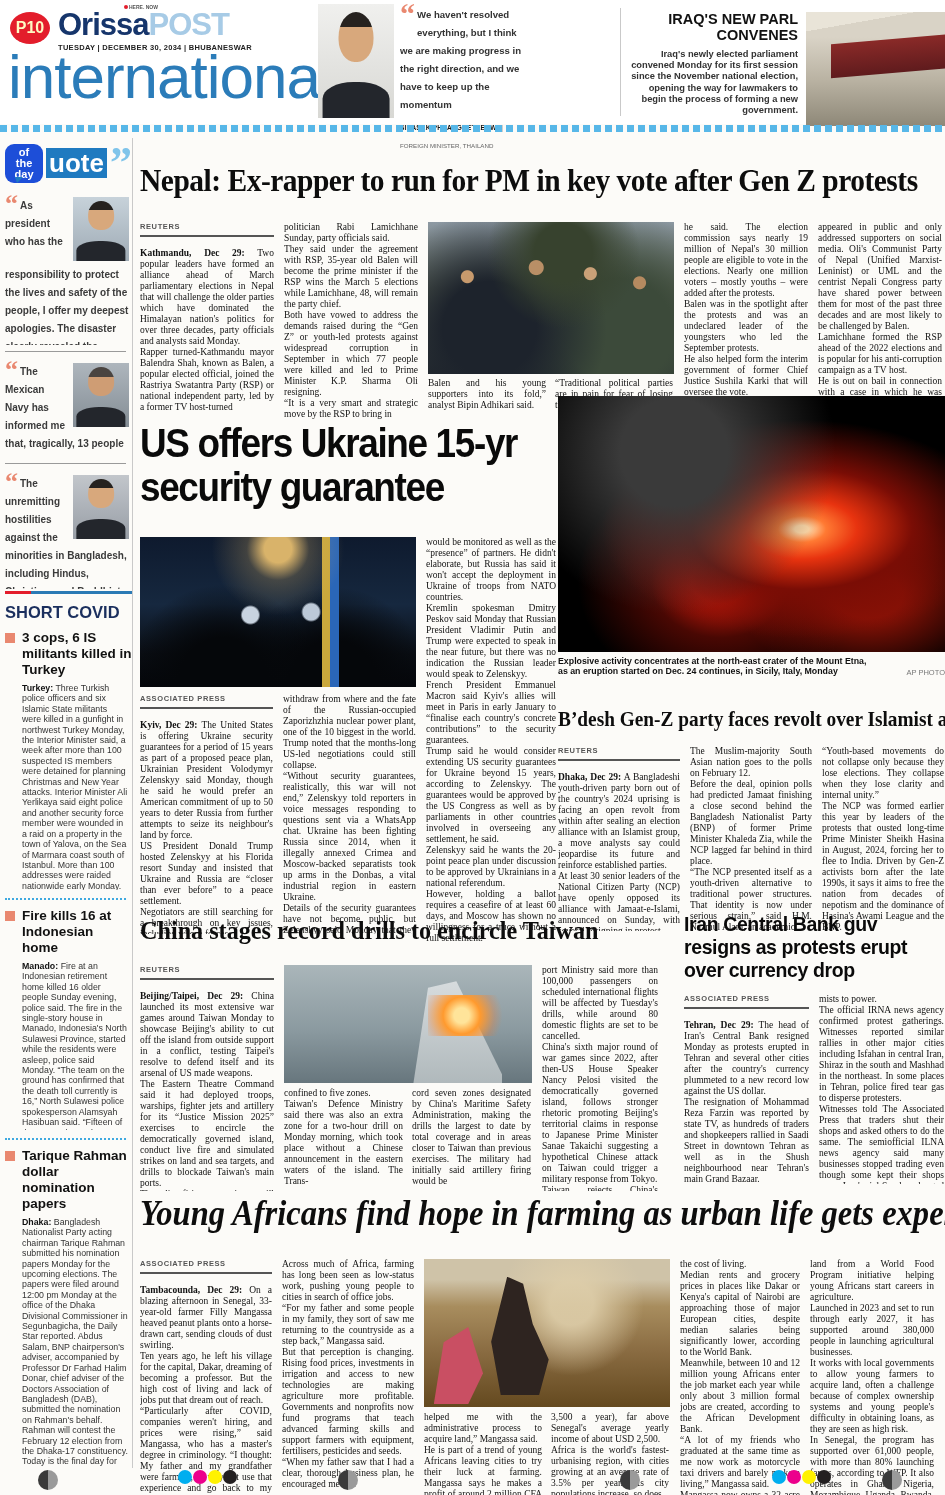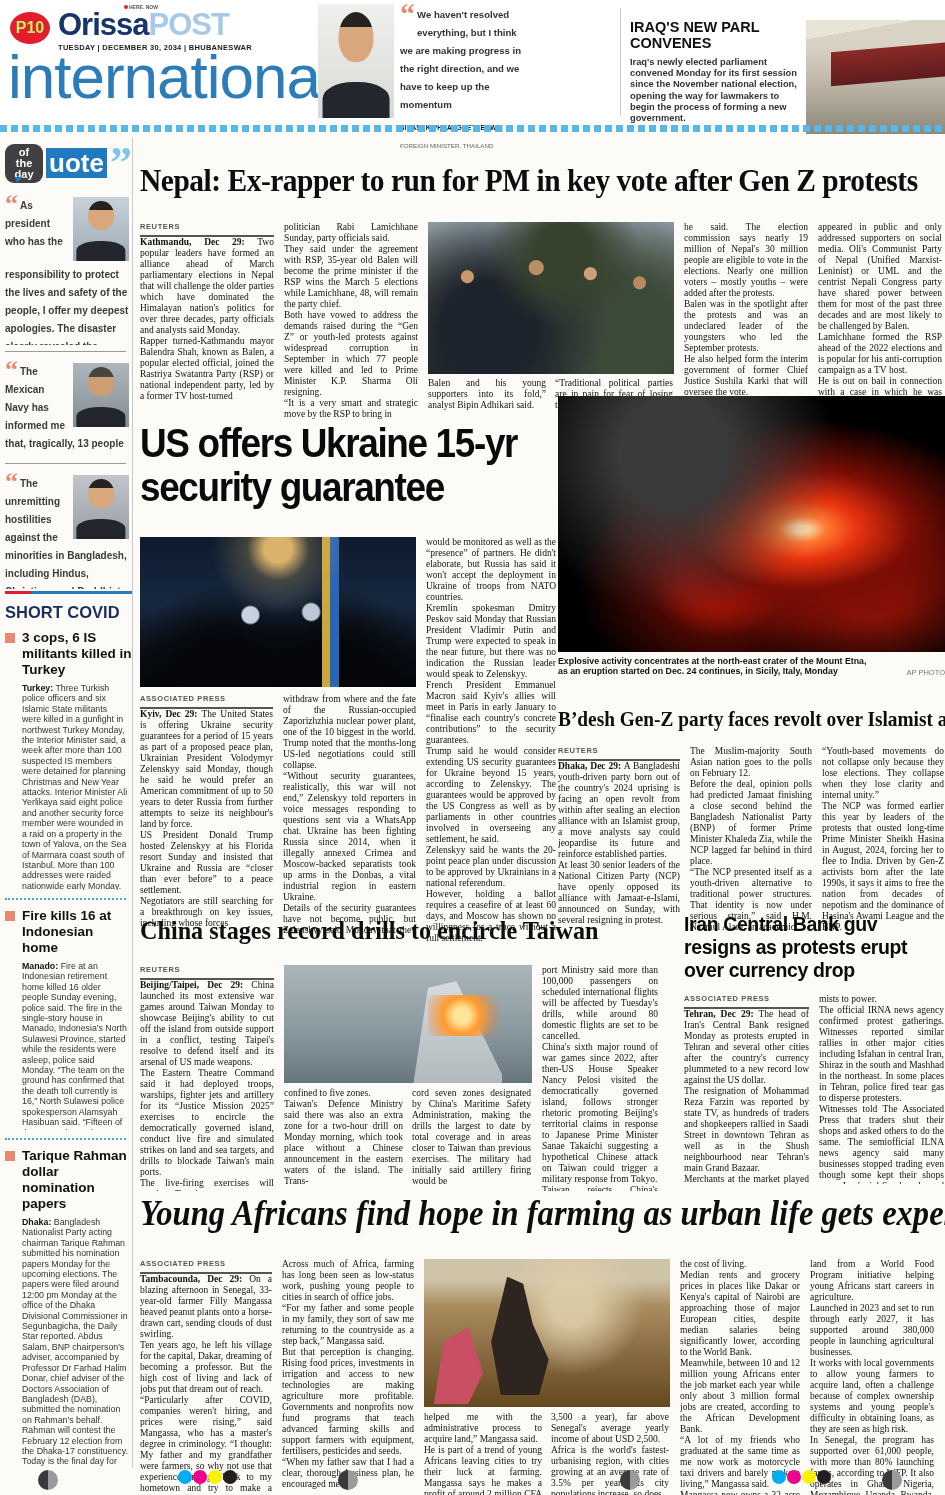--- a/index.html
+++ b/index.html
@@ -1,40 +1,40 @@
 <!DOCTYPE html>
 <html><head>
 <meta charset="utf-8">
 <style>
   html,body{margin:0;padding:0;background:#e8e8e4;}
   #page{position:relative;width:945px;height:1495px;background:#fcfbf8;overflow:hidden;
         font-family:"Liberation Serif",serif;color:#111;}
   
   #header{position:absolute;left:0;top:0;width:945px;height:124px;background:#fff;}
   .p10{position:absolute;left:10px;top:12px;width:40px;height:32px;border-radius:50%;
-       background:#e31d2b;color:#bef264;font:bold 16px/32px "Liberation Sans",sans-serif;text-align:center;}
+       background:#e31d2b;color:#fef9c3;font:bold 16px/32px "Liberation Sans",sans-serif;text-align:center;}
   .mast{position:absolute;left:58px;top:4px;font-family:"Liberation Sans",sans-serif;}
   .tagline{font:bold 5px "Liberation Sans",sans-serif;color:#555;margin-left:66px;}
   .tagline i{display:inline-block;width:4px;height:4px;border-radius:50%;background:#e31d2b;margin-right:1px;}
   .logo{font-weight:bold;font-size:31px;letter-spacing:-1px;line-height:30px;}
   .logo .o1{color:#16356b;} .logo .o2{color:#a7cbe6;}
   .dateline{font:bold 7.5px "Liberation Sans",sans-serif;color:#222;margin-top:3px;letter-spacing:.3px;}
   .section-title{position:absolute;left:8px;top:44px;font:62px/66px "Liberation Sans",sans-serif;
                  color:#2b7cb9;letter-spacing:-1px;}
   .tq{position:absolute;left:318px;top:4px;width:212px;height:118px;}
   .tq .pt{position:absolute;left:0;top:0;width:76px;height:114px;}
   .tq-right{position:absolute;left:82px;top:0;width:130px;}
   .tq-mark{color:#e98870;font:bold 30px/20px "Liberation Serif",serif;float:left;margin-right:2px;}
   .tq-text{font:bold 9.6px/11.4px "Liberation Sans",sans-serif;color:#333;}
   .tq-attr{margin-top:4px;font-family:"Liberation Sans",sans-serif;}
   .attr-name{font-weight:bold;font-size:6.5px;color:#111;letter-spacing:.2px;}
   .attr-sep{color:#999;font-size:7px;font-weight:bold;}
   .attr-role{font-size:6.2px;color:#666;}
   .vdiv{position:absolute;left:620px;top:8px;width:1px;height:108px;background:#c9c9c9;}
-  .iraq{position:absolute;left:630px;top:20px;width:315px;height:114px;display:flex;gap:8px;}
+  .iraq{position:absolute;left:630px;top:12px;width:315px;height:114px;display:flex;gap:8px;text-align:right;}
   .iraq-txt{width:168px;}
   .iraq-title{font:bold 14.5px/15.5px "Liberation Sans",sans-serif;color:#111;margin-bottom:6px;}
   .iraq-body{font:bold 9.3px/11.2px "Liberation Sans",sans-serif;color:#333;}
   .ticker{position:absolute;left:0;top:125px;width:945px;height:7px;
           background:repeating-linear-gradient(90deg,#57b7e8 0 7px,transparent 7px 11px);}
   
   .ph{position:relative;overflow:hidden;background:#999;}
   .ph-iraq{width:139px;height:114px;background:
      radial-gradient(6px circle at 78% 38%,#c8a34a 0 4px,transparent 5px),
      linear-gradient(170deg,#e9e4d8 0 14%,transparent 14%),
@@ -85,21 +85,21 @@
   .pt-sihasak{background:linear-gradient(#f0f0ee,#d8d8d4);}
   .pt-lee{background:linear-gradient(#c7d2da,#9fabb5);}
   .pt-shein{background:linear-gradient(#aeb6bd,#848d95);}
   .pt-shein::before{background:linear-gradient(#4a4440 0 34%,#cf9d74 34%);}
   .pt-jaiswal{background:linear-gradient(#c2c6cb,#989ea6);}
   
   #sidebar{position:absolute;left:0;top:138px;width:133px;height:1330px;padding:0 0 0 5px;
            border-right:1px solid #c9c9c9;box-sizing:border-box;overflow:hidden;
            font-family:"Liberation Sans",sans-serif;}
   .qotd{height:50px;display:flex;align-items:center;gap:3px;margin-bottom:4px;}
-  .bubble{background:#404040;color:#fff;border-radius:9px;padding:3px 6px;position:relative;
+  .bubble{background:#1d4ed8;color:#fff;border-radius:9px;padding:3px 6px;position:relative;
           font:bold 11px/11px "Liberation Sans",sans-serif;text-align:center;}
   .bubble::after{content:"";position:absolute;left:10px;bottom:-6px;border:6px solid transparent;
           border-top-color:#1f7ac0;border-left-width:2px;}
   .uote{background:#1f7ac0;color:#fff;font:bold 26px/30px "Liberation Sans",sans-serif;padding:0 3px;}
   .qmark-big{color:#7fc4ea;font:bold 44px/30px "Liberation Serif",serif;}
   .pq{position:relative;overflow:hidden;padding:3px 3px 0 0;}
   .pq .pt{float:right;width:56px;height:64px;margin:2px 0 3px 4px;}
   .pq-mark{color:#e98870;font:bold 26px/18px "Liberation Serif",serif;float:left;margin-right:2px;}
   .pq-text{font:bold 10px/12.2px "Liberation Sans",sans-serif;color:#3b3b3b;}
   .sb-hr{border:none;border-top:1px solid #9a9a9a;margin:6px 6px 6px 0;}
@@ -112,21 +112,21 @@
             color:#111;margin-bottom:5px;}
   .st-title::before{content:"";position:absolute;left:0;top:3px;width:10px;height:10px;background:#e98870;}
   .st-body{font:8.8px/10.4px "Liberation Sans",sans-serif;color:#333;padding-left:17px;padding-right:4px;}
   .st-body b{color:#111;}
   .st-div{border:none;border-top:2px dotted #3fa9e0;margin:8px 6px 8px 0;}
   .h1{height:260px;} .h2{height:222px;} .h3{height:345px;}
   .q1{height:150px;} .q2{height:96px;} .q3{height:116px;}
   
   .story{position:absolute;}
   .byline{display:block;font:bold 7.5px/10px "Liberation Sans",sans-serif;color:#555;
-          letter-spacing:.6px;border-bottom:2px solid #555;padding-bottom:3px;margin-bottom:0;}
+          letter-spacing:.6px;border-bottom:2px solid #555;padding-bottom:3px;margin-bottom:11px;}
   .col{font:9.5px/11px "Liberation Serif",serif;text-align:justify;overflow:hidden;}
   .col .bodytext{white-space:pre-line;}
   .col b{font-weight:bold;}
   .hl-serif{font-family:"Liberation Serif",serif;font-weight:bold;color:#0d0d0d;transform-origin:0 0;}
   .hl-sans{font-family:"Liberation Sans",sans-serif;font-weight:800;color:#0a0a0a;transform-origin:0 0;}
   .caption{font:bold 9.8px/11.5px "Liberation Serif",serif;color:#111;}
   .photocred{font:7.5px "Liberation Sans",sans-serif;color:#777;text-align:right;}
   #nepal{left:140px;top:140px;width:805px;height:252px;}
   #nepal .hl-serif{font-size:31px;line-height:40px;letter-spacing:-.5px;transform:scaleX(.95);width:106%;}
   .nrow{display:flex;gap:10px;margin-top:8px;height:200px;}

